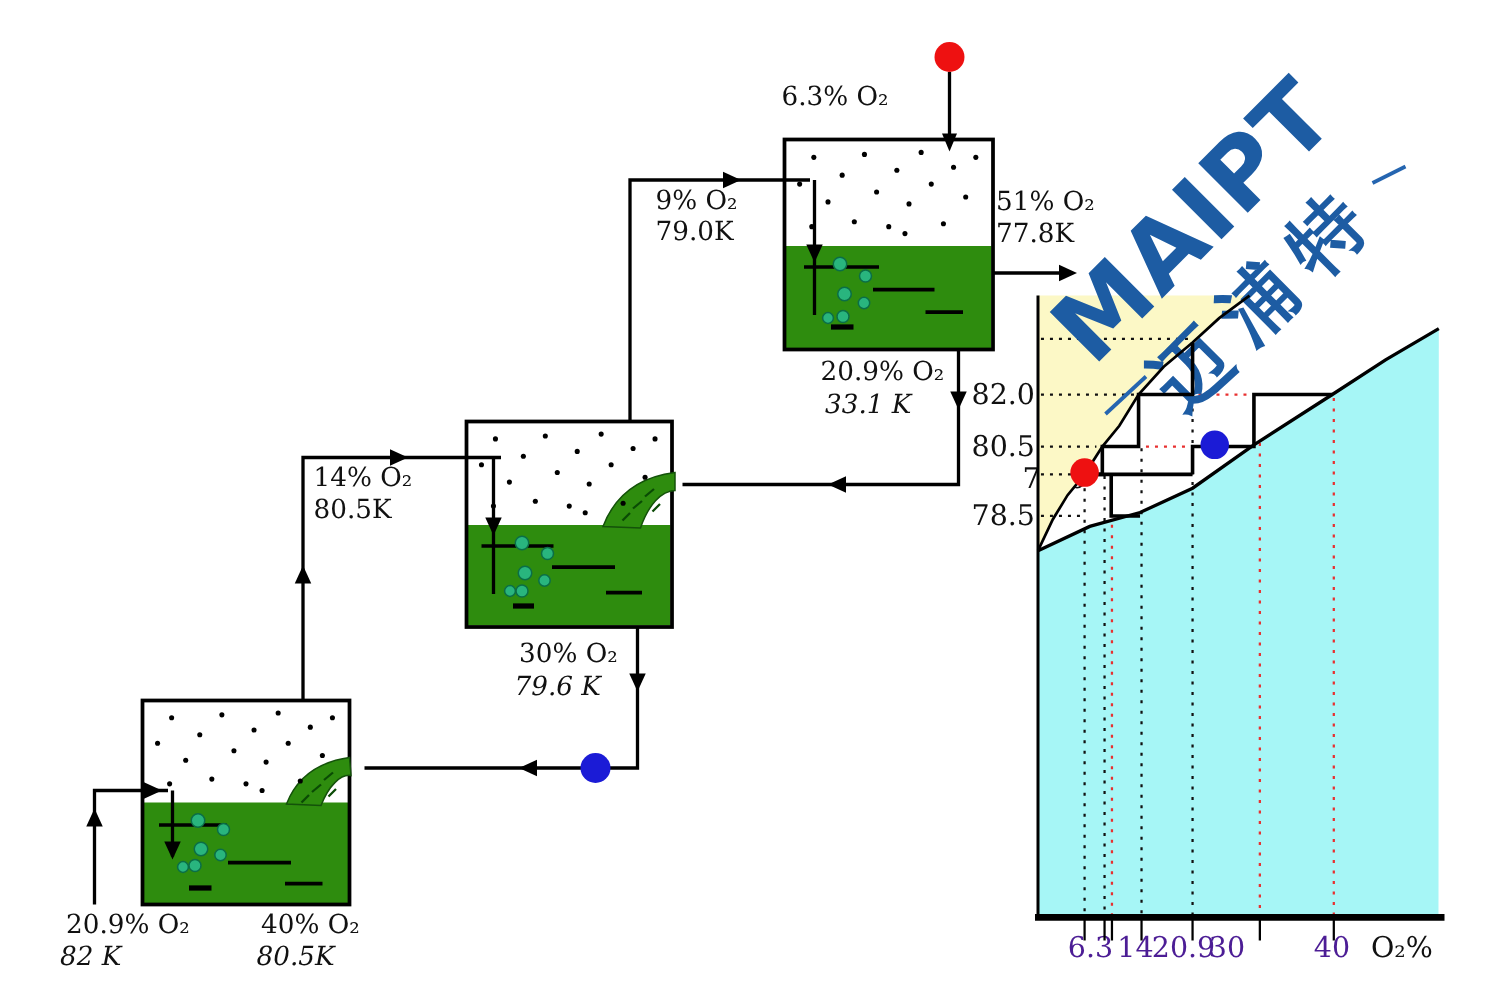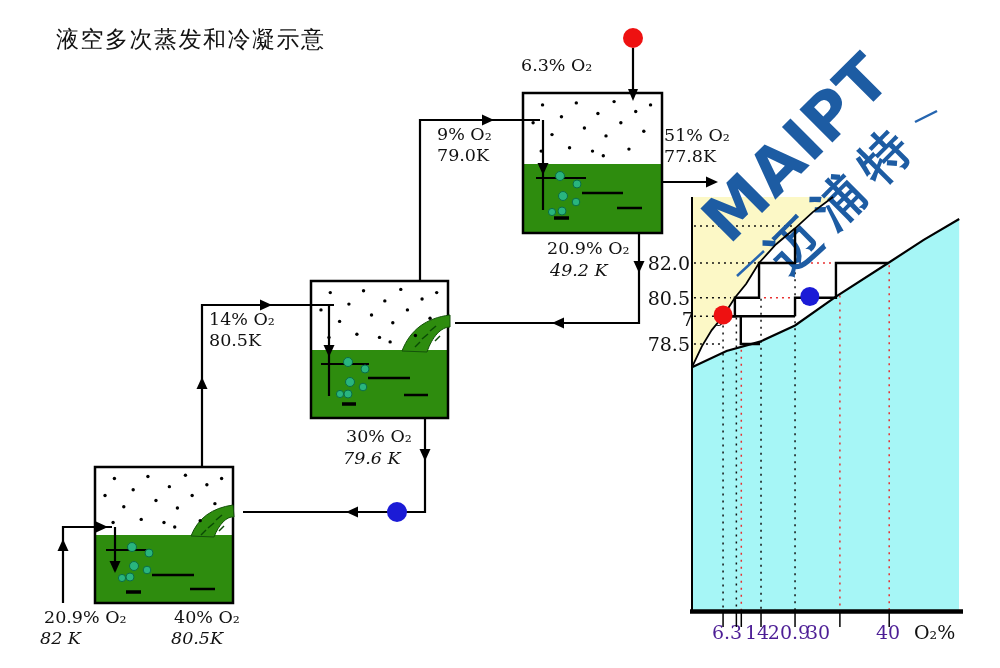--- a/index.html
+++ b/index.html
@@ -225,29 +225,28 @@
       <circle cx="185.44" cy="475.3" r="1.7" fill="#000"></circle>
       <circle cx="192.14" cy="495.46" r="1.7" fill="#000"></circle>
       <circle cx="200.18" cy="520.66" r="1.7" fill="#000"></circle>
       <circle cx="206.88" cy="484.75" r="1.7" fill="#000"></circle>
       <circle cx="214.92000000000002" cy="503.65" r="1.7" fill="#000"></circle>
       <circle cx="221.62" cy="478.45" r="1.7" fill="#000"></circle>
       <circle cx="113.08" cy="522.55" r="1.7" fill="#000"></circle>
       <circle cx="174.72" cy="526.96" r="1.7" fill="#000"></circle>
     </svg>
 
-  <div id="page-title" style="z-index:4;">液空多次蒸发和冷凝示意</div>
 
   <div class="lbl" style="left:521px;top:56px;z-index:4;">6.3% O₂</div>
   <div class="lbl" style="left:437px;top:125px;z-index:4;">9% O₂</div>
   <div class="lbl" style="left:437px;top:146px;z-index:4;">79.0K</div>
   <div class="lbl" style="left:664px;top:126px;z-index:4;">51% O₂</div>
   <div class="lbl" style="left:664px;top:147px;z-index:4;">77.8K</div>
   <div class="lbl" style="left:547px;top:239px;z-index:4;">20.9% O₂</div>
-  <div class="lbl it" style="left:550px;top:261px;z-index:4;">49.2 K</div>
+  <div class="lbl it" style="left:550px;top:261px;z-index:4;">33.1 K</div>
   <div class="lbl" style="left:209px;top:310px;z-index:4;">14% O₂</div>
   <div class="lbl" style="left:209px;top:331px;z-index:4;">80.5K</div>
   <div class="lbl" style="left:346px;top:427px;z-index:4;">30% O₂</div>
   <div class="lbl it" style="left:343px;top:449px;z-index:4;">79.6 K</div>
   <div class="lbl" style="left:44px;top:608px;z-index:4;">20.9% O₂</div>
   <div class="lbl it" style="left:40px;top:629px;z-index:4;">82 K</div>
   <div class="lbl" style="left:174px;top:608px;z-index:4;">40% O₂</div>
   <div class="lbl it" style="left:171px;top:629px;z-index:4;">80.5K</div>
 
   <div id="axis-labels" style="z-index:4;">

